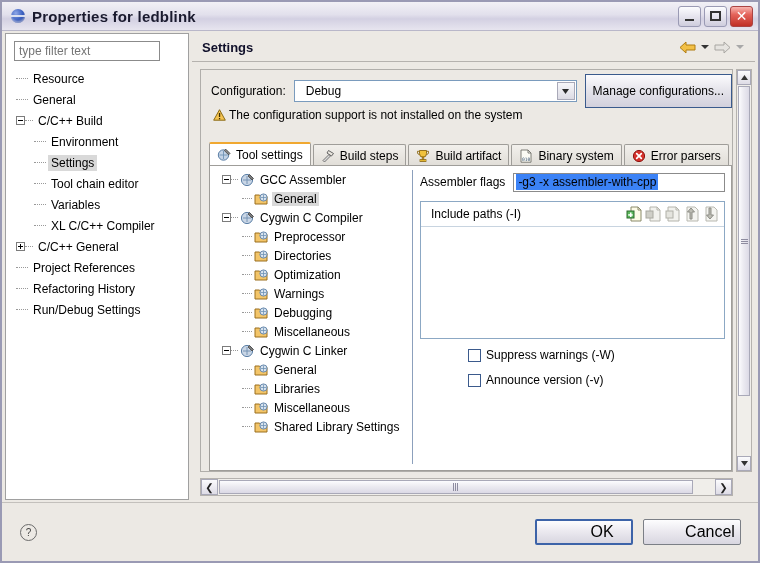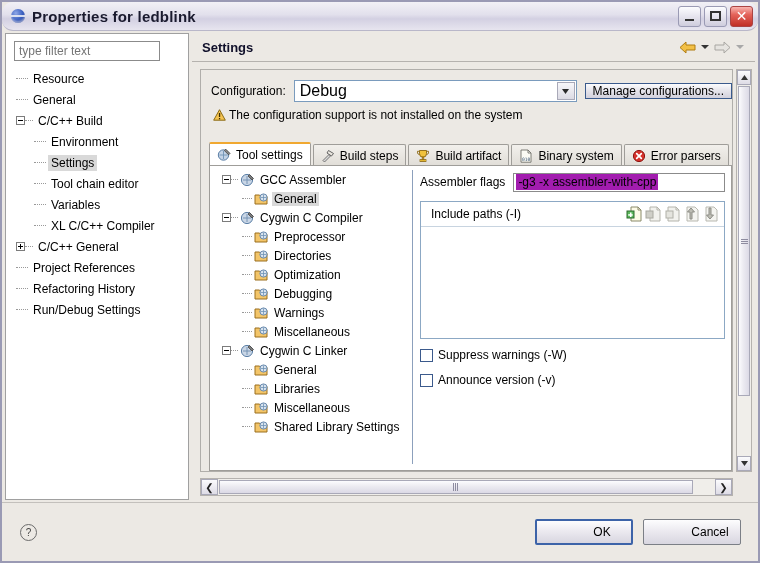--- a/index.html
+++ b/index.html
@@ -13,21 +13,21 @@
     position:absolute;left:0;top:0;width:760px;height:563px;
     box-sizing:border-box;
     border:2px solid #9a9ab4;
     background:#ece9e4;
   }
   
   .titlebar{
     position:absolute;left:0;top:0;right:0;height:28px;
     background:linear-gradient(to bottom,#f2f1f6 0%,#e2e0ec 45%,#d3d0e2 60%,#e7e5ef 100%);
     border-bottom:1px solid #b9b7c9;
-    display:flex;align-items:center;border-radius:11px;
+    display:flex;align-items:center;
   }
   .title-icon{
     width:14px;height:14px;margin-left:9px;margin-right:7px;
     border-radius:50%;
     background:radial-gradient(circle at 35% 30%,#8fa8e8 0%,#3b5fc0 50%,#1d2f7a 100%);
     box-shadow:inset 0 -2px 2px rgba(255,255,255,.45);
     position:relative;flex:0 0 auto;
   }
   .title-icon:after{
     content:"";position:absolute;left:0;top:6px;width:14px;height:2px;
@@ -104,29 +104,29 @@
     position:absolute;left:8px;top:36px;right:22px;bottom:28px;
     background:#ece9e4;border:1px solid #b0aeaa;box-sizing:border-box;
   }
   .cfgrow{display:flex;align-items:center;height:28px;margin-top:7px;padding-left:10px;}
   .cfglabel{font-size:12px;margin-right:8px;}
   .combo{
     width:290px;height:22px;box-sizing:border-box;
     border:1px solid #7a9bbd;background:#fff;display:flex;align-items:center;
     position:relative;
   }
-  .combo .val{padding-left:5px;font-size:16px;}
+  .combo .val{padding-left:11px;font-size:12px;}
   .combo .cbtn{
     position:absolute;right:1px;top:1px;width:18px;height:18px;
     background:linear-gradient(to bottom,#f7f7fa 0%,#dcdbe4 100%);
     border:1px solid #a9a9b8;box-sizing:border-box;
     display:flex;align-items:center;justify-content:center;
   }
   .mgbtn{
-    margin-left:8px;height:16px;box-sizing:border-box;
+    margin-left:8px;height:34px;box-sizing:border-box;
     border:1px solid #3a5a8c;
     background:linear-gradient(to bottom,#fbfbfd 0%,#e4e3ea 50%,#d2d0dc 100%);
     padding:0 7px;display:flex;align-items:center;font-size:12px;white-space:nowrap;
   }
   .warnrow{display:flex;align-items:center;height:20px;padding-left:12px;}
   .warnicon{width:13px;height:12px;margin-right:3px;flex:0 0 auto;}
   .warntext{font-size:12px;}
   
   .tabstrip{
     position:absolute;left:8px;top:0;right:0;height:24px;
@@ -157,33 +157,33 @@
   .itnode .lbl{padding:0 2px;}
   .itnode.sel .lbl{background:#d9d9d9;}
   .ticon{width:15px;height:14px;margin-right:3px;flex:0 0 auto;}
   .optpane{position:absolute;left:210px;top:4px;right:6px;bottom:6px;}
   .flagrow{display:flex;align-items:center;height:20px;margin-top:2px;}
   .flaglabel{font-size:12px;margin-right:8px;}
   .flagfield{
     flex:1;height:19px;box-sizing:border-box;border:1px solid #8b8b8b;background:#fff;
     display:flex;align-items:center;padding-left:2px;
   }
-  .flagfield .seltxt{background:#a21caf;color:#000;font-size:12px;padding:1px 2px;}
+  .flagfield .seltxt{background:#3b82f6;color:#000;font-size:12px;padding:1px 2px;}
   .listbox{
     margin-top:9px;height:138px;box-sizing:border-box;
     border:1px solid #8ca8c4;background:#fff;position:relative;
   }
   .lbhead{
     height:24px;display:flex;align-items:center;
     border-bottom:1px solid #c8d4e0;
   }
   .lbtitle{font-size:12px;margin-left:10px;}
   .lbtools{margin-left:auto;display:flex;align-items:center;gap:2px;padding-right:5px;}
   .tool{width:17px;height:16px;flex:0 0 auto;}
-  .cbrow{display:flex;align-items:center;height:18px;margin-top:7px;}
+  .cbrow{display:flex;align-items:center;height:18px;margin-top:7px;margin-left:48px;}
   .cbox{
     width:13px;height:13px;box-sizing:border-box;
     border:1px solid #3b5a8c;background:#fff;margin-right:5px;flex:0 0 auto;
   }
   .cblabel{font-size:12px;}
   
   .vscroll{
     position:absolute;right:3px;top:36px;width:16px;bottom:28px;
     background:#f0eeea;border:1px solid #b5b2ae;box-sizing:border-box;
   }
@@ -228,21 +228,21 @@
   .helpicon{
     width:15px;height:15px;border-radius:50%;border:1px solid #6b6b6b;
     margin-left:18px;display:flex;align-items:center;justify-content:center;
     font-size:10px;color:#444;background:#ece9e4;
   }
   .fbtns{margin-left:auto;display:flex;gap:10px;padding-right:17px;}
   .btn{
     width:98px;height:26px;box-sizing:border-box;
     border:1px solid #7b7f86;border-radius:2px;
     background:linear-gradient(to bottom,#fdfdfe 0%,#eceaf0 45%,#d8d6e0 100%);
-    font-size:12px;display:flex;align-items:center;justify-content:center;padding-left:36px;
+    font-size:16px;display:flex;align-items:center;justify-content:center;padding-left:36px;
   }
   .btn.default{border:2px solid #3c63a8;}
 </style>
 </head>
 <body>
 
 <div class="window">
 
   <div class="titlebar">
     <div class="title-icon"></div>
@@ -494,31 +494,31 @@
                   <span class="lbl">Optimization</span>
                 </div>
                 <div class="itnode">
                   <div class="ind" style="width: 26px;"></div>
                   <div class="dash" style="width: 10px;"></div>
                   <span class="ticon"><svg width="15" height="14" viewBox="0 0 15 14">
                       <path d="M1 3 h4.5 l1.2 1.4 h6.3 v7.6 h-12 z" fill="#f3c569" stroke="#9a6f1e" stroke-width="1"></path>
                       <circle cx="9.5" cy="5.5" r="3.6" fill="#d9e4f0" stroke="#5b7fa6" stroke-width="0.9"></circle>
                       <path d="M6.4 5.5 h6.2 M9.5 2.4 v6.2" stroke="#7093b5" stroke-width="0.8"></path>
                     </svg></span>
+                  <span class="lbl">Warnings</span>
+                </div>
+                <div class="itnode">
+                  <div class="ind" style="width: 26px;"></div>
+                  <div class="dash" style="width: 10px;"></div>
+                  <span class="ticon"><svg width="15" height="14" viewBox="0 0 15 14">
+                      <path d="M1 3 h4.5 l1.2 1.4 h6.3 v7.6 h-12 z" fill="#f3c569" stroke="#9a6f1e" stroke-width="1"></path>
+                      <circle cx="9.5" cy="5.5" r="3.6" fill="#d9e4f0" stroke="#5b7fa6" stroke-width="0.9"></circle>
+                      <path d="M6.4 5.5 h6.2 M9.5 2.4 v6.2" stroke="#7093b5" stroke-width="0.8"></path>
+                    </svg></span>
                   <span class="lbl">Debugging</span>
-                </div>
-                <div class="itnode">
-                  <div class="ind" style="width: 26px;"></div>
-                  <div class="dash" style="width: 10px;"></div>
-                  <span class="ticon"><svg width="15" height="14" viewBox="0 0 15 14">
-                      <path d="M1 3 h4.5 l1.2 1.4 h6.3 v7.6 h-12 z" fill="#f3c569" stroke="#9a6f1e" stroke-width="1"></path>
-                      <circle cx="9.5" cy="5.5" r="3.6" fill="#d9e4f0" stroke="#5b7fa6" stroke-width="0.9"></circle>
-                      <path d="M6.4 5.5 h6.2 M9.5 2.4 v6.2" stroke="#7093b5" stroke-width="0.8"></path>
-                    </svg></span>
-                  <span class="lbl">Warnings</span>
                 </div>
                 <div class="itnode">
                   <div class="ind" style="width: 26px;"></div>
                   <div class="dash" style="width: 10px;"></div>
                   <span class="ticon"><svg width="15" height="14" viewBox="0 0 15 14">
                       <path d="M1 3 h4.5 l1.2 1.4 h6.3 v7.6 h-12 z" fill="#f3c569" stroke="#9a6f1e" stroke-width="1"></path>
                       <circle cx="9.5" cy="5.5" r="3.6" fill="#d9e4f0" stroke="#5b7fa6" stroke-width="0.9"></circle>
                       <path d="M6.4 5.5 h6.2 M9.5 2.4 v6.2" stroke="#7093b5" stroke-width="0.8"></path>
                     </svg></span>
                   <span class="lbl">Miscellaneous</span>

